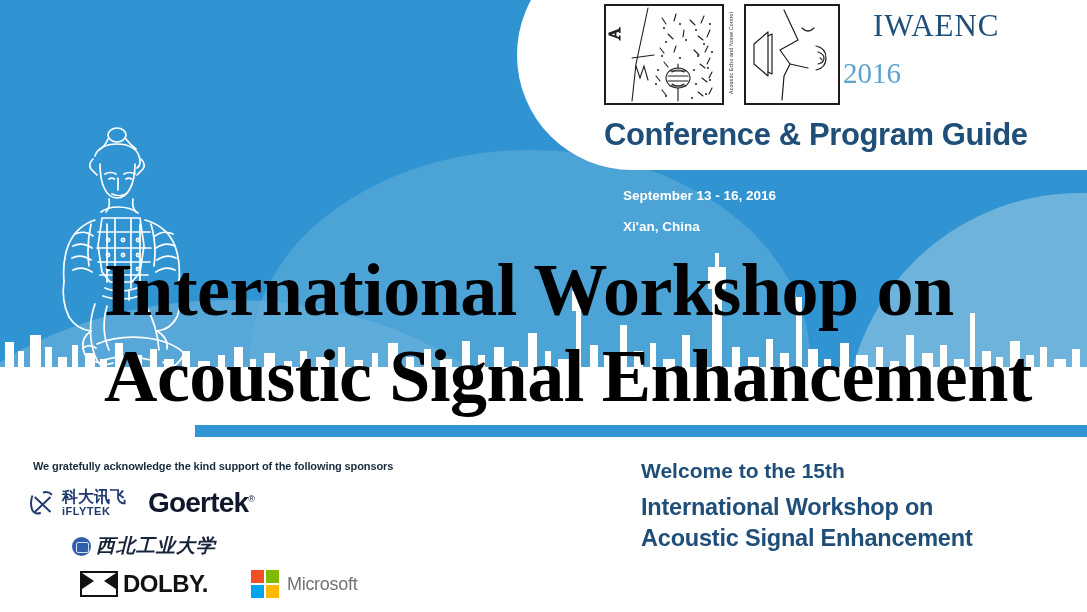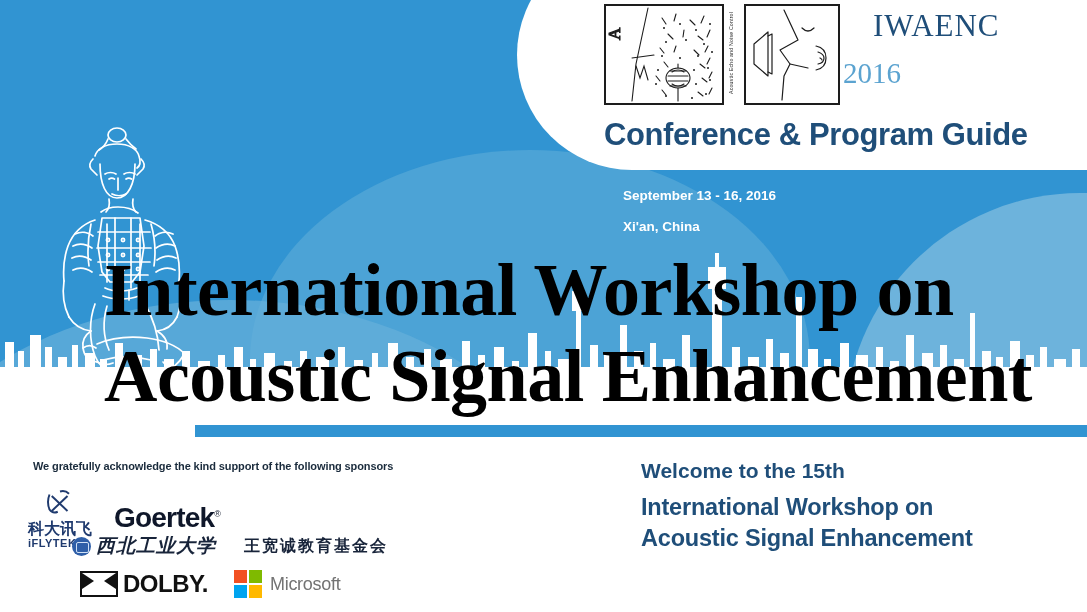--- a/index.html
+++ b/index.html
@@ -170,24 +170,24 @@
     left: 33px; top: 460px;
     font-size: 11px;
     font-weight: bold;
     color: #1a2b3c;
     letter-spacing: -.1px;
     white-space: nowrap;
   }
   .sponsor-row { position: absolute; display: flex; align-items: center; }
   .row1 { left: 28px; top: 487px; gap: 22px; }
   .row2 { left: 72px; top: 533px; gap: 28px; }
-  .row3 { left: 80px; top: 570px; gap: 26px; }
-
-  
-  .iflytek { display: flex; align-items: center; gap: 4px; flex-direction: column; }
+  .row3 { left: 80px; top: 570px; gap: 43px; }
+
+  
+  .iflytek { display: flex; align-items: center; gap: 4px; }
   .iflytek-mark { width: 30px; height: 30px; }
   .iflytek-text { line-height: 1; }
   .iflytek-cn {
     font-size: 16px; font-weight: bold; color: #1f3a6e;
     letter-spacing: 0px; display: block;
   }
   .iflytek-en {
     font-size: 11px; font-weight: bold; color: #1f3a6e;
     letter-spacing: .5px; display: block; margin-top: 1px;
   }
@@ -520,21 +520,20 @@
     <div class="goertek">
       <span>Goertek</span><span class="reg">®</span>
     </div>
   </div>
 
   <div class="sponsor-row row2">
     <div class="npu">
       <span class="npu-seal"></span>
       <span class="npu-name">西北工业大学</span>
     </div>
-    <div class="foundation">王宽诚教育基金会</div>
   </div>
 
   <div class="sponsor-row row3">
     <div class="dolby">
       <span class="dolby-mark"></span>
       <span class="dolby-text">DOLBY.</span>
     </div>
     <div class="ms">
       <span class="ms-grid">
         <span style="background:#f25022"></span>

